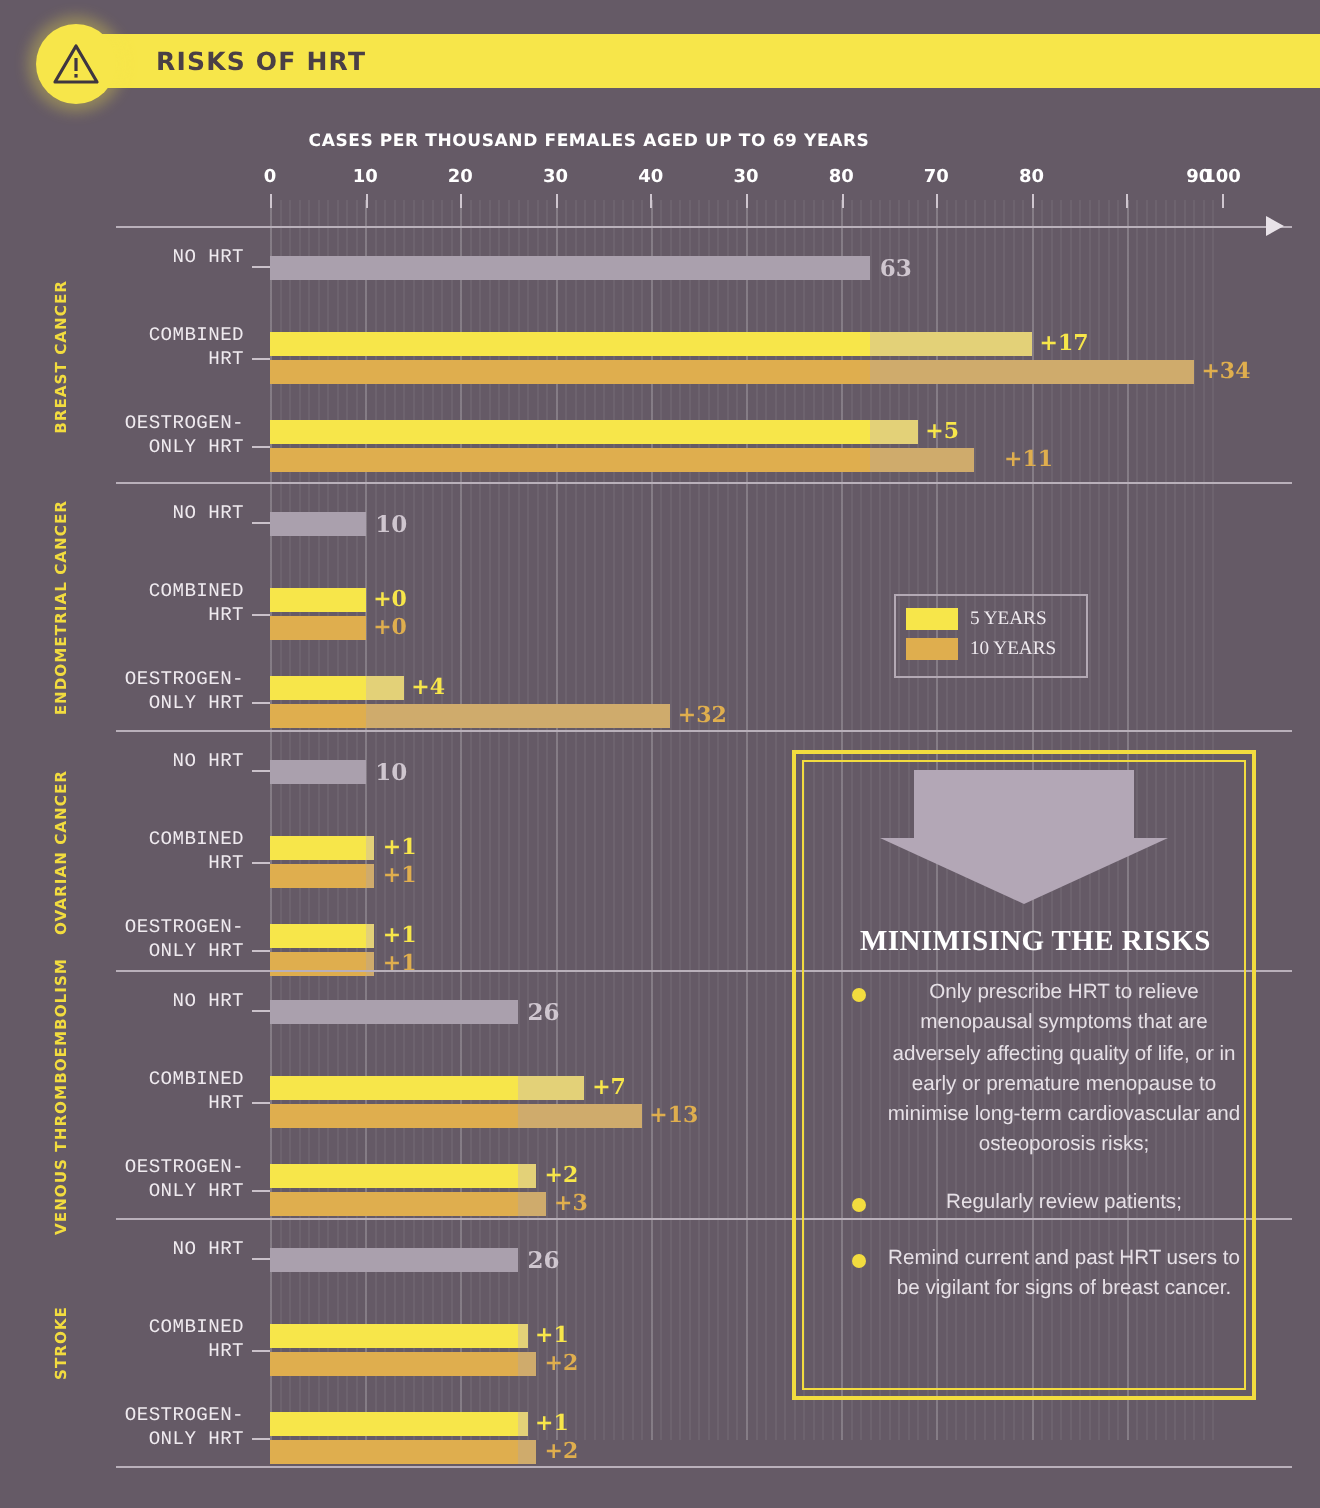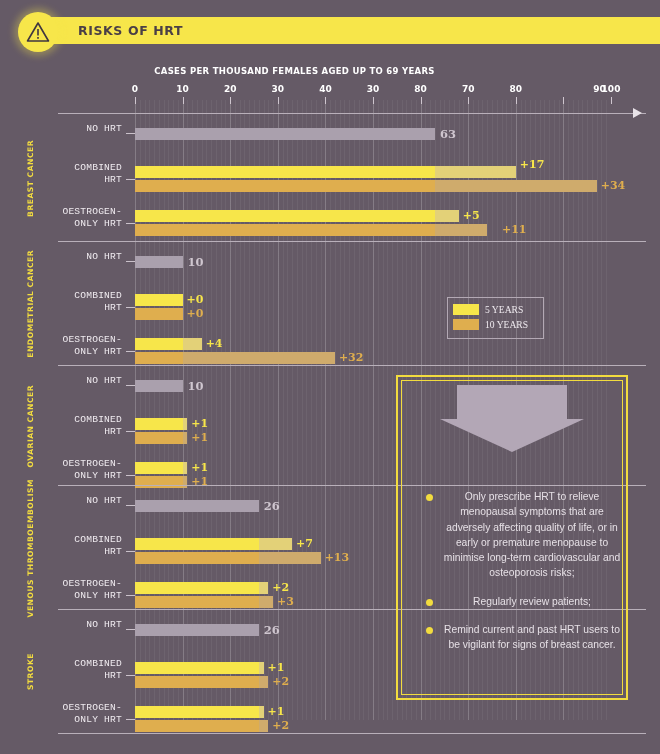--- a/index.html
+++ b/index.html
@@ -178,21 +178,21 @@
       <div class="leader" style="left: 126px; width: 9px; top: 19px;"></div>
       <div class="bar grey" style="left: 135px; width: 299.88px; top: 14px;"></div>
       <div class="val grey-val" style="left: 439.88px; top: 13px;">63</div>
       <div class="row-label" style="left: 12px; width: 110px; top: 48px;">
         <div>COMBINED</div>
         <div>HRT</div>
       </div>
       <div class="leader" style="left: 126px; width: 9px; top: 65px;"></div>
       <div class="bar base5" style="left: 135px; width: 299.88px; top: 52px;"></div>
       <div class="bar ext5" style="left: 434.88px; width: 80.92px; top: 52px;"></div>
-      <div class="val y5" style="left: 519.8px; top: 44px;">+17</div>
+      <div class="val y5" style="left: 519.8px; top: 51px;">+17</div>
       <div class="bar base10" style="left: 135px; width: 299.88px; top: 66px;"></div>
       <div class="bar ext10" style="left: 434.88px; width: 161.84px; top: 66px;"></div>
       <div class="val y10" style="left: 600.72px; top: 65px;">+34</div>
       <div class="row-label" style="left: 12px; width: 110px; top: 92px;">
         <div>OESTROGEN-</div>
         <div>ONLY HRT</div>
       </div>
       <div class="leader" style="left: 126px; width: 9px; top: 109px;"></div>
       <div class="bar base5" style="left: 135px; width: 299.88px; top: 96px;"></div>
       <div class="bar ext5" style="left: 434.88px; width: 23.8px; top: 96px;"></div>
@@ -338,20 +338,21 @@
     <div class="legend-row">
       <div class="legend-swatch" style="background: rgb(223, 174, 78);"></div>
       <div class="legend-text">10 YEARS</div>
     </div>
   </div>
 
 <div id="callout">
   <div id="callout-inner">
     <div id="arrow-stem"></div>
     <div id="arrow-head"></div>
+    <div id="callout-title">MINIMISING THE RISKS</div>
     <div id="bullets">
         <div class="bullet">
           <div class="bullet-dot"></div>
           <div class="bullet-text">Only prescribe HRT to relieve menopausal symptoms that are adversely affecting quality of life, or in early or premature menopause to minimise long-term cardiovascular and osteoporosis risks;</div>
         </div>
         <div class="bullet">
           <div class="bullet-dot"></div>
           <div class="bullet-text">Regularly review patients;</div>
         </div>
         <div class="bullet">

